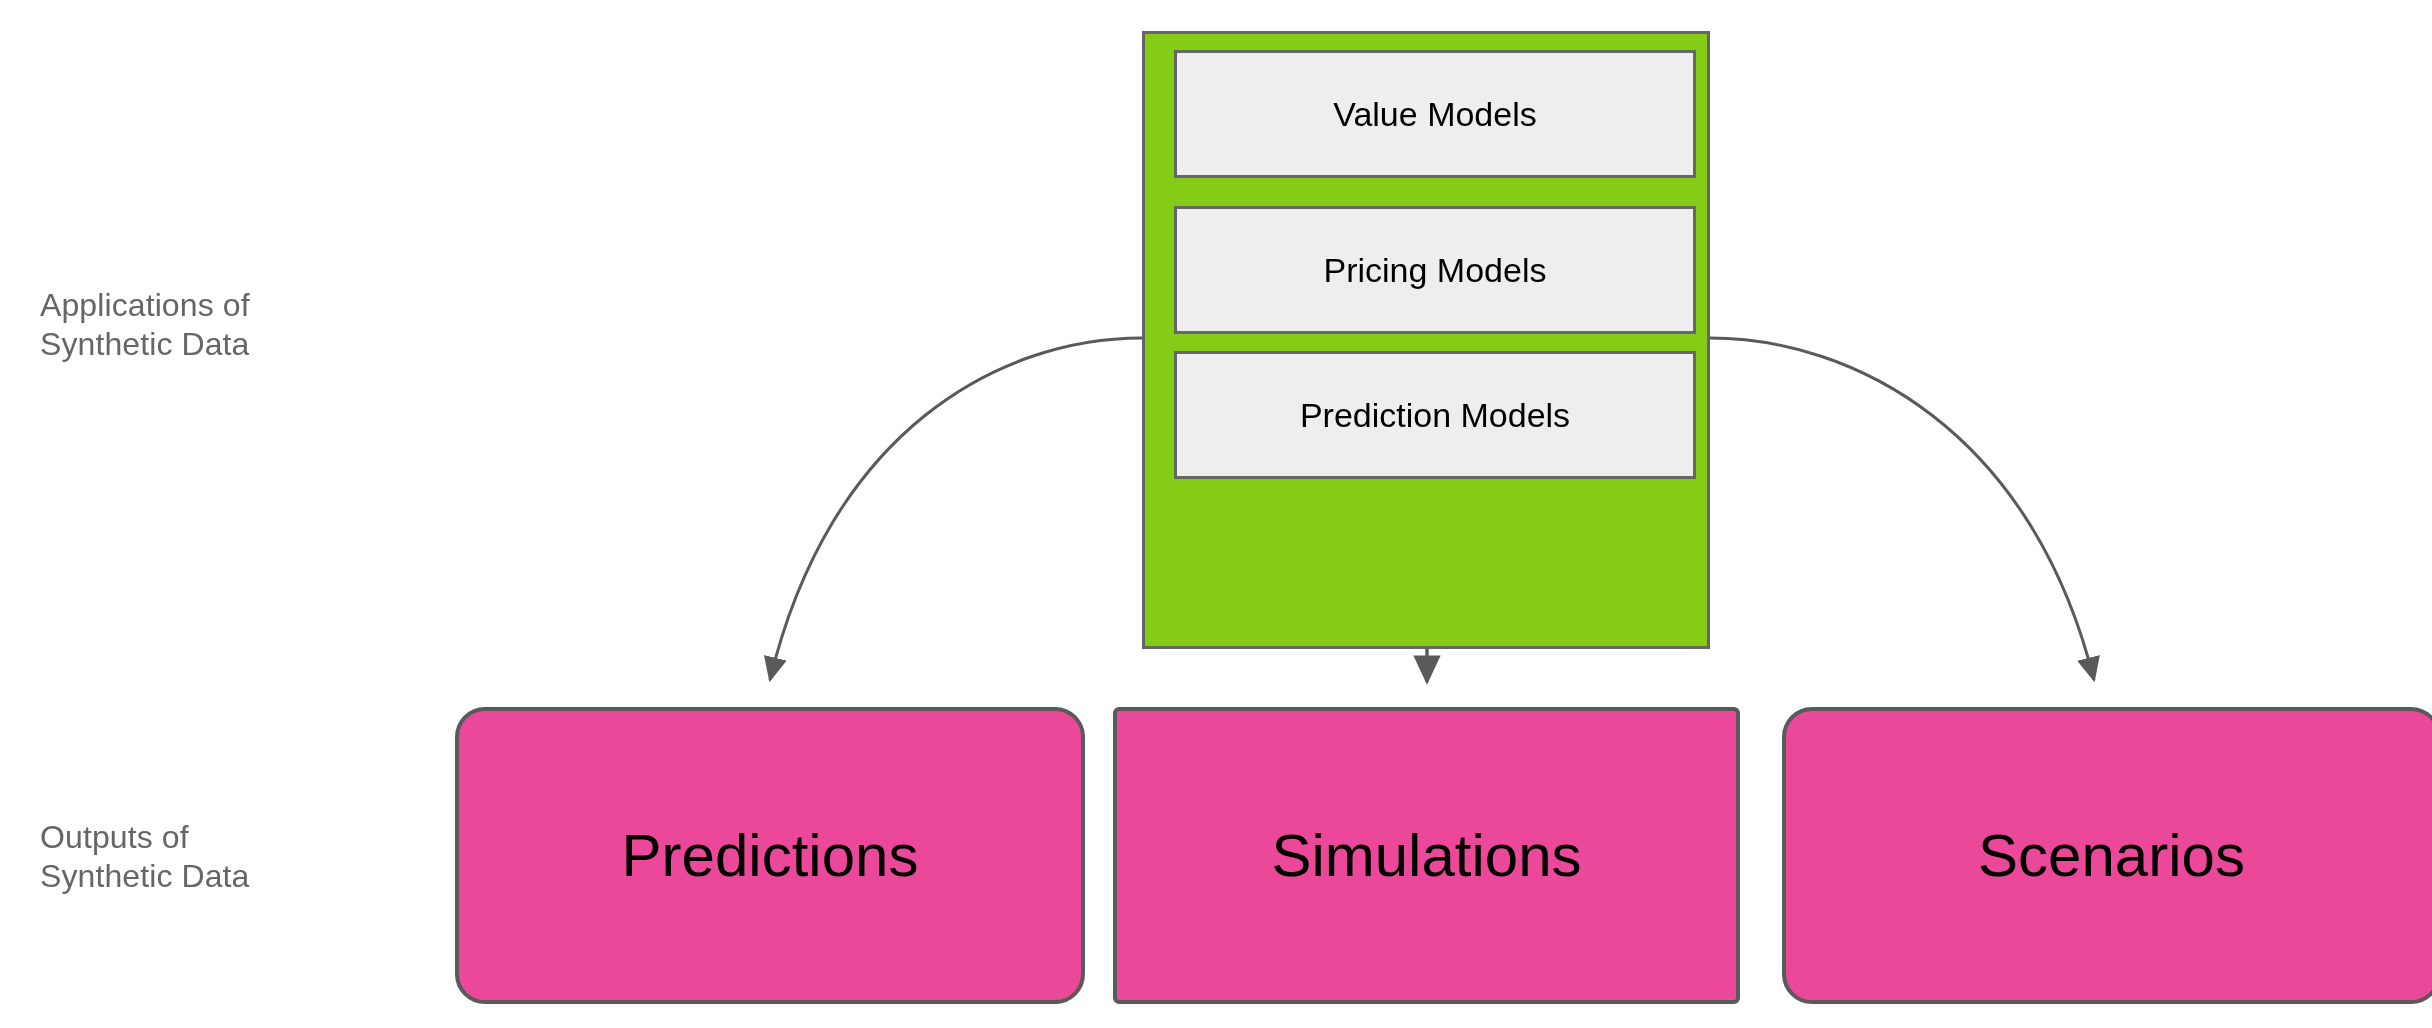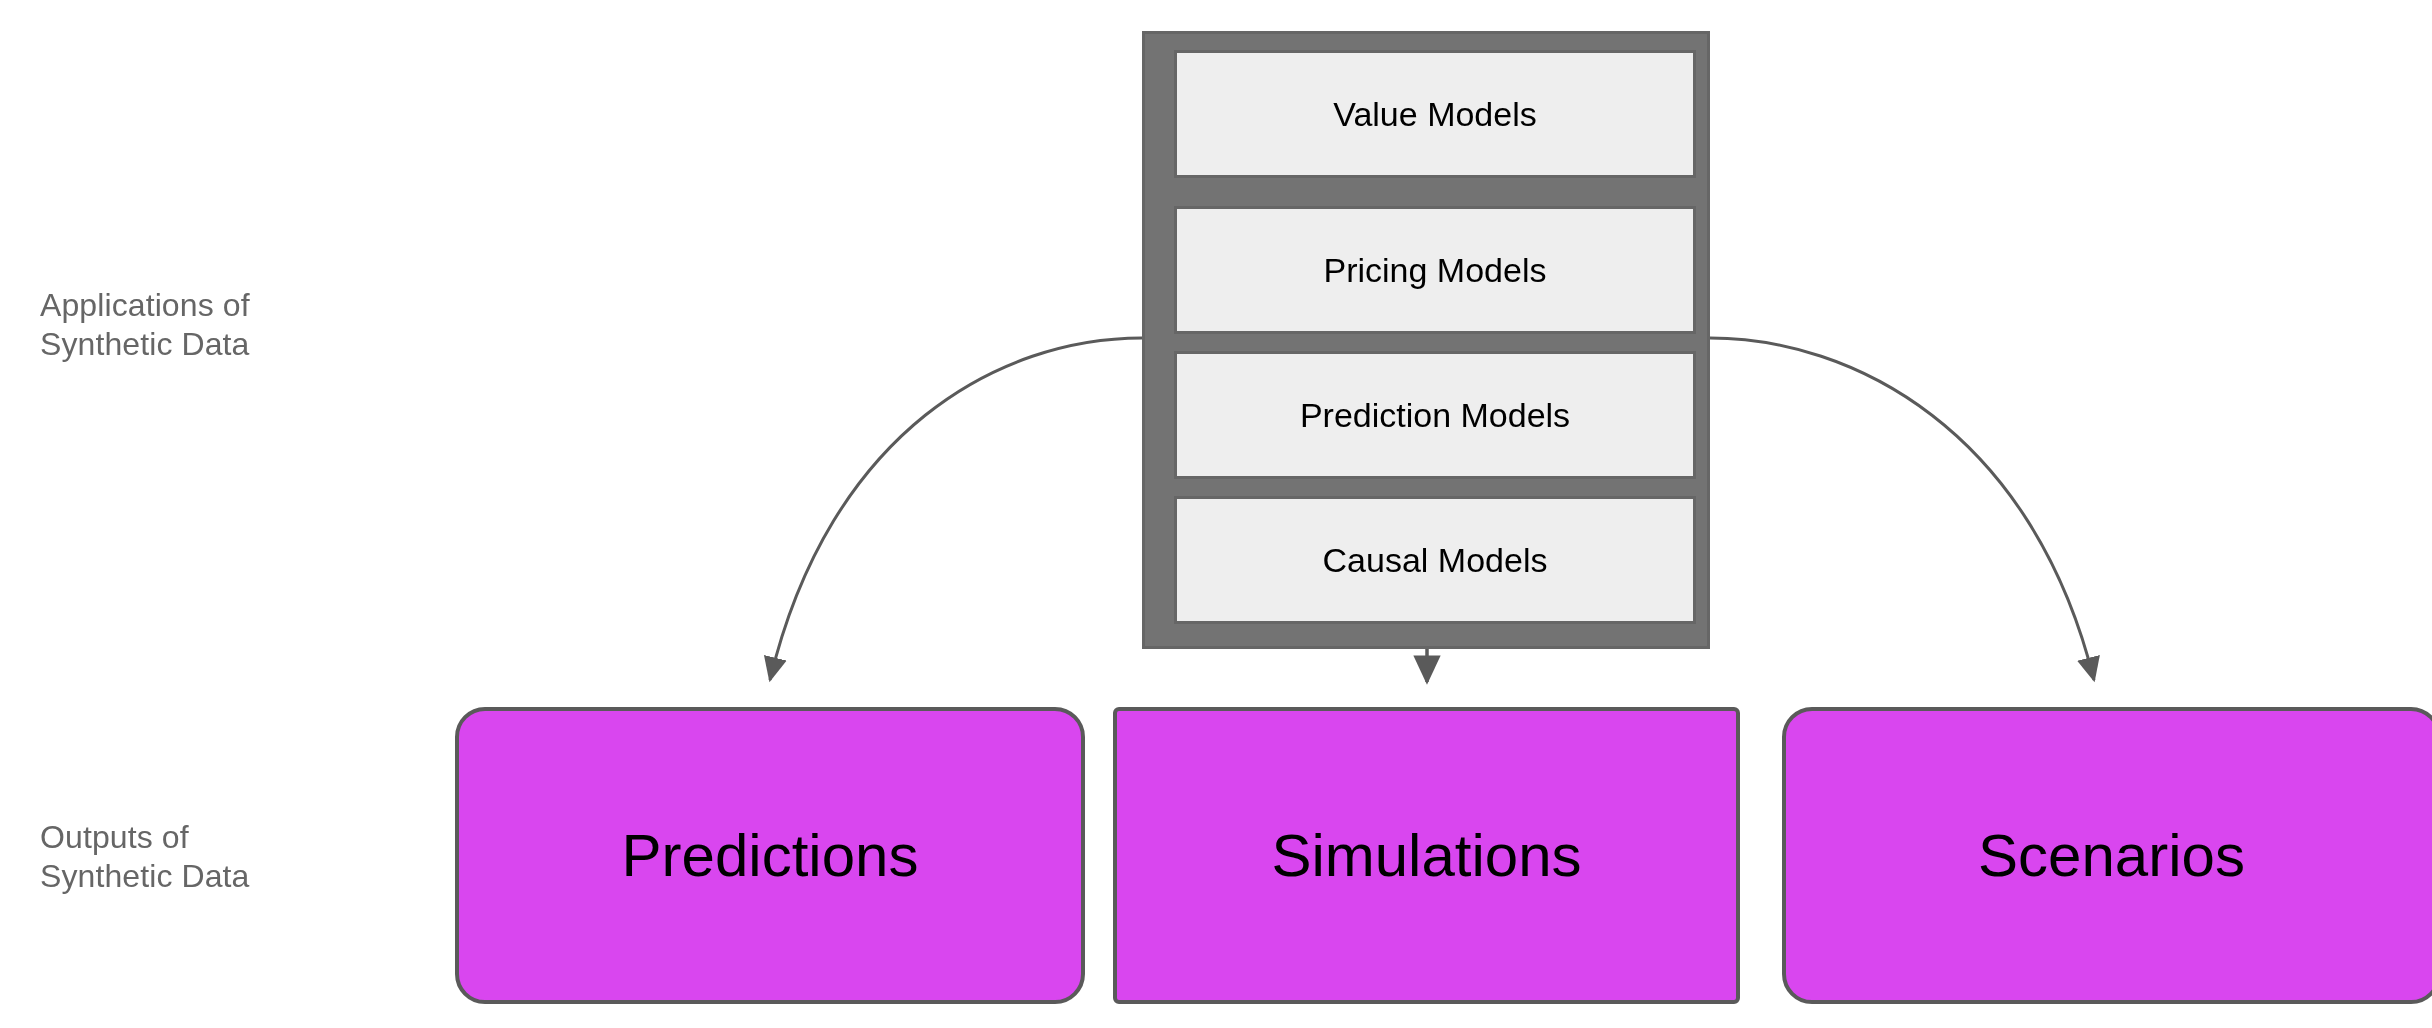--- a/index.html
+++ b/index.html
@@ -33,21 +33,21 @@
 
   
   #models-container {
     position: absolute;
     left: 1142px;
     top: 31px;
     width: 568px;
     height: 618px;
     box-sizing: border-box;
     border: 3px solid #666666;
-    background: #737373;
+    background: #84cc16;
   }
 
   .model-box {
     position: absolute;
     left: 29px;
     width: 522px;
     height: 128px;
     box-sizing: border-box;
     border: 3px solid #666666;
     background: #eeeeee;
@@ -67,21 +67,21 @@
   #model-box-3 { top: 462px; }
 
   
   .output-box {
     position: absolute;
     top: 707px;
     height: 297px;
     box-sizing: border-box;
     border: 4px solid #5a5a5a;
     border-radius: 30px;
-    background: #d946ef;
+    background: #ec4899;
     display: flex;
     align-items: center;
     justify-content: center;
   }
   .output-box .output-label {
     font-size: 60px;
     color: #000000;
     font-family: "Liberation Sans", sans-serif;
     text-align: center;
   }
@@ -117,23 +117,20 @@
     </div>
 
     <div class="model-box" id="model-box-1">
       <span class="model-label">Pricing Models</span>
     </div>
 
     <div class="model-box" id="model-box-2">
       <span class="model-label">Prediction Models</span>
     </div>
 
-    <div class="model-box" id="model-box-3">
-      <span class="model-label">Causal Models</span>
-    </div>
 
   </div>
 
   <svg id="connectors" viewBox="0 0 2432 1028" width="2432" height="1028" xmlns="http://www.w3.org/2000/svg">
     <defs>
       <marker id="arrowhead" markerWidth="9" markerHeight="9" refX="7.6" refY="4.5" orient="auto" markerUnits="strokeWidth">
         <path d="M 0 0.6 L 8.4 4.5 L 0 8.4 z" fill="#5a5a5a"></path>
       </marker>
     </defs>
 

